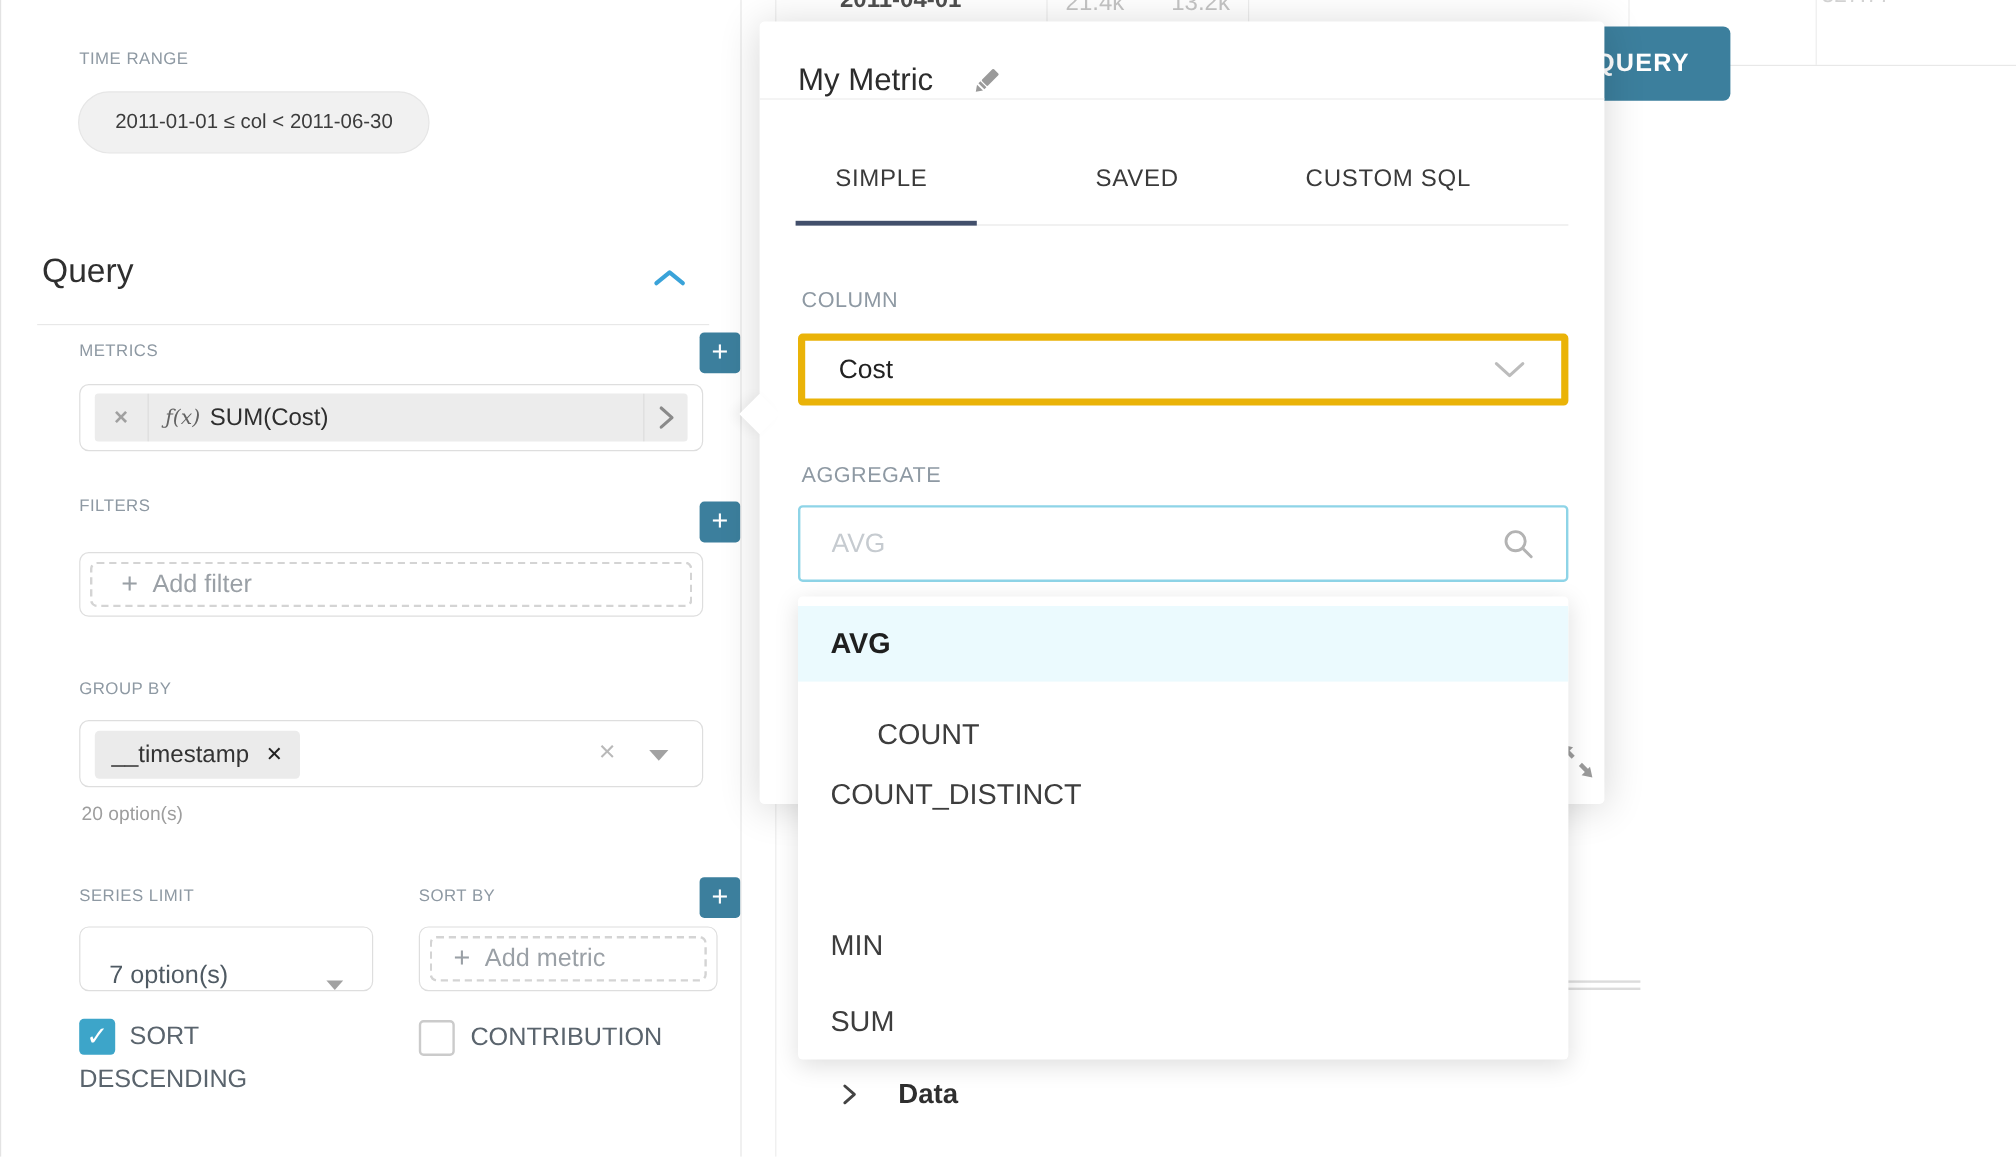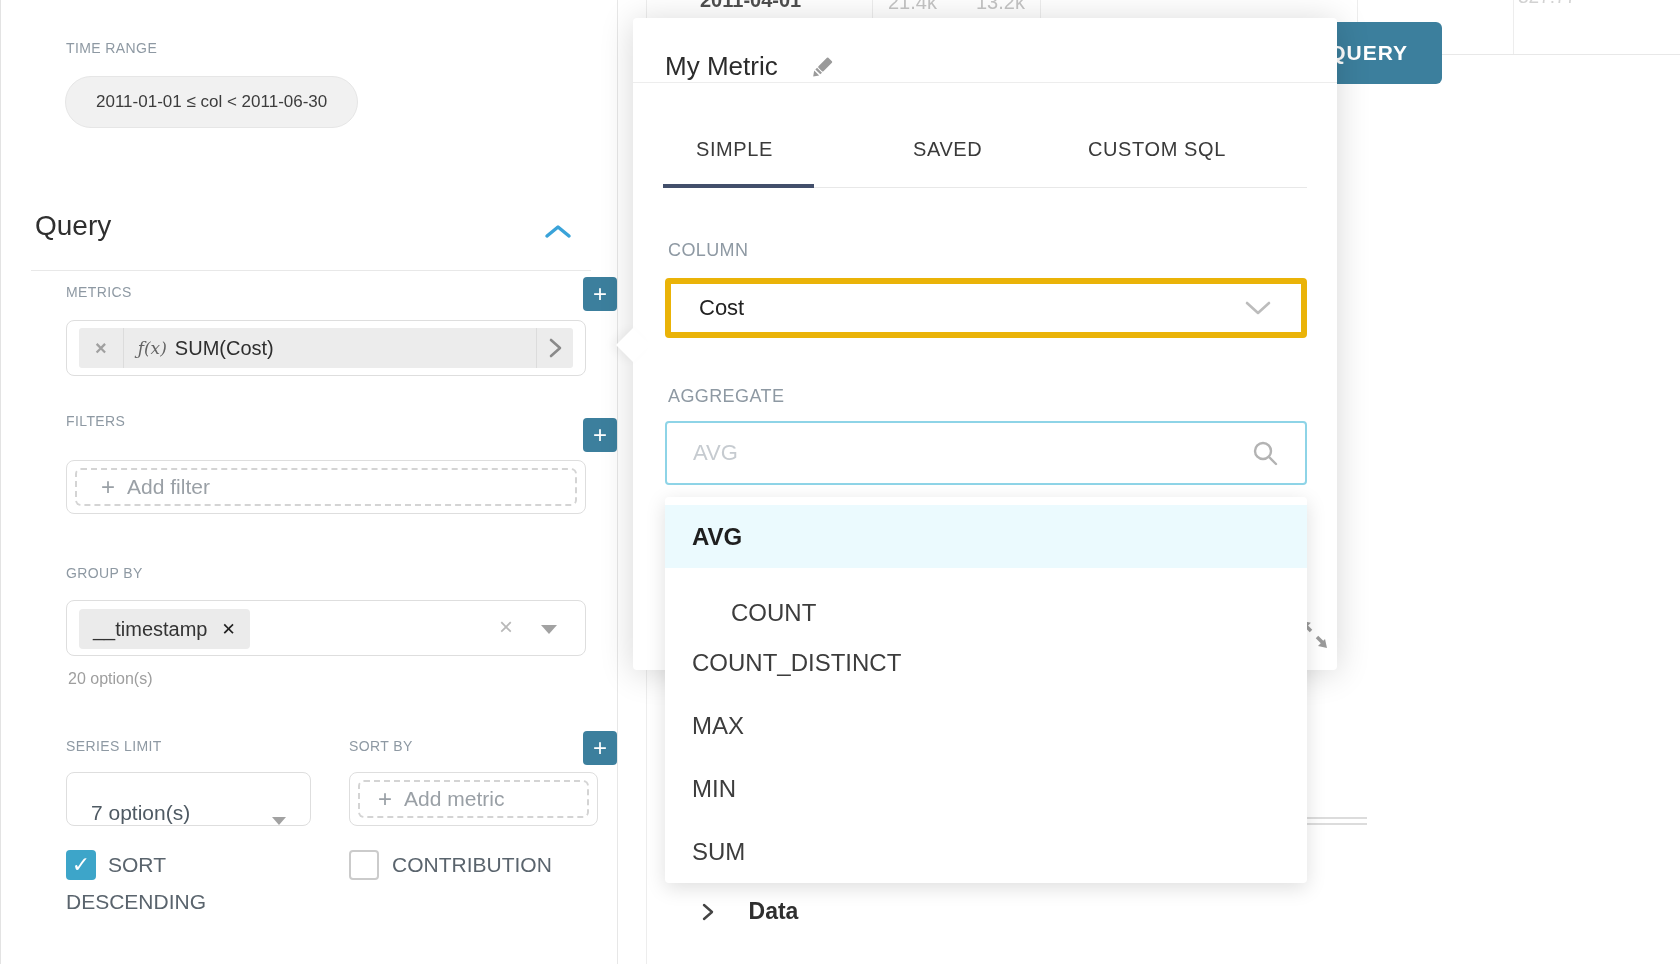--- a/index.html
+++ b/index.html
@@ -251,16 +251,15 @@
       <line x1="16" y1="17" x2="22" y2="23" stroke="#9a9a9a" stroke-width="3.6"></line>
       <polygon points="26,28 17,26 24,19" fill="#9a9a9a"></polygon>
     </svg>
   </span>
 </div>
 
 <div id="aggregate-dropdown" class="abs">
   <div class="agg-item highlighted" style="top:8px;">AVG</div>
   <div class="agg-item" style="top:84px;margin-left:39px;">COUNT</div>
   <div class="agg-item" style="top:134px;">COUNT_DISTINCT</div>
-  <div class="agg-item" style="top:197px;">MAX</div>
   <div class="agg-item" style="top:260px;">MIN</div>
   <div class="agg-item" style="top:323px;">SUM</div>
 </div>
 
 </body></html>

